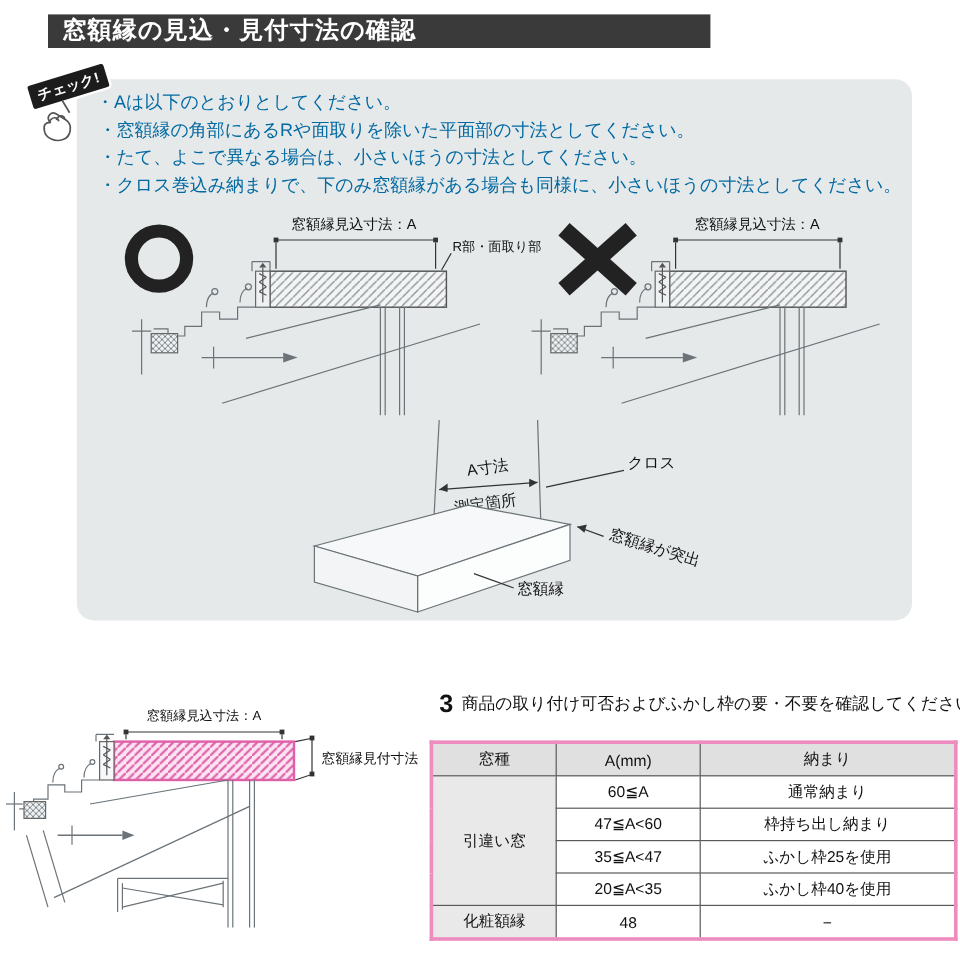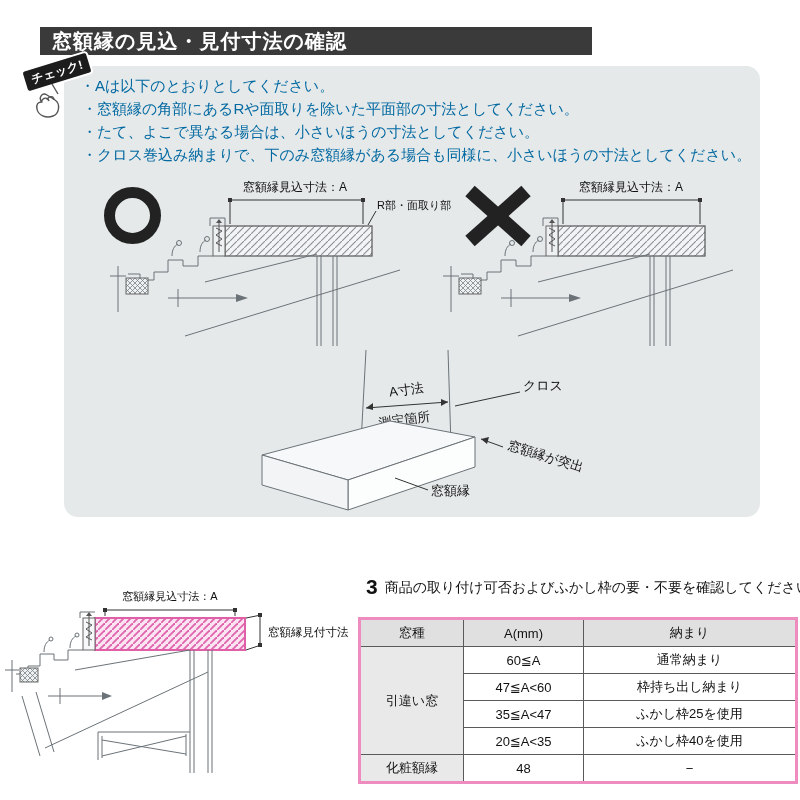--- a/index.html
+++ b/index.html
@@ -1,21 +1,21 @@
 <!DOCTYPE html>
 <html><head>
 <meta charset="utf-8">
 <style>
   html,body{margin:0;padding:0;background:#ffffff;}
   .page{position:relative;width:800px;height:800px;background:#ffffff;overflow:hidden;
         font-family:"Liberation Sans","DejaVu Sans",sans-serif;color:#111;}
   .abs{position:absolute;}
 
   
-  .titlebar{left:40px;top:27px;width:552px;height:28px;background:#3a3a3a;color:#fff;
+  .titlebar{left:40px;top:12px;width:552px;height:28px;background:#3a3a3a;color:#fff;
             font-size:20px;font-weight:bold;line-height:28px;padding-left:12px;
             letter-spacing:1px;box-sizing:border-box;}
 
   
   .panel{left:64px;top:66px;width:696px;height:451px;background:#e5e9ea;border-radius:14px;}
 
   
   .check-sign{left:24px;top:62px;width:66px;height:20px;background:#1c1c1c;color:#fff;
               font-size:12px;font-weight:bold;text-align:center;line-height:20px;
               transform:rotate(-17deg);border-radius:2px;box-shadow:0 0 0 2px #ffffff;}

